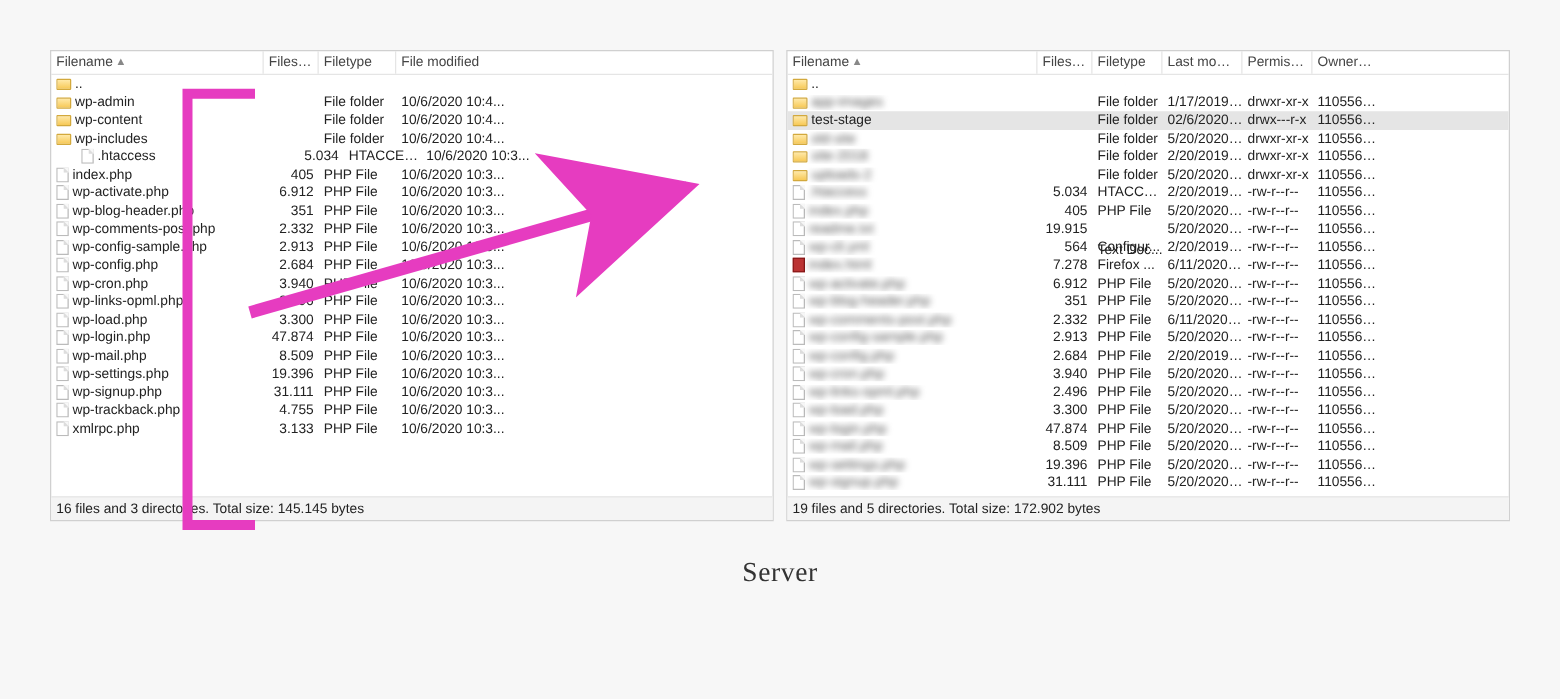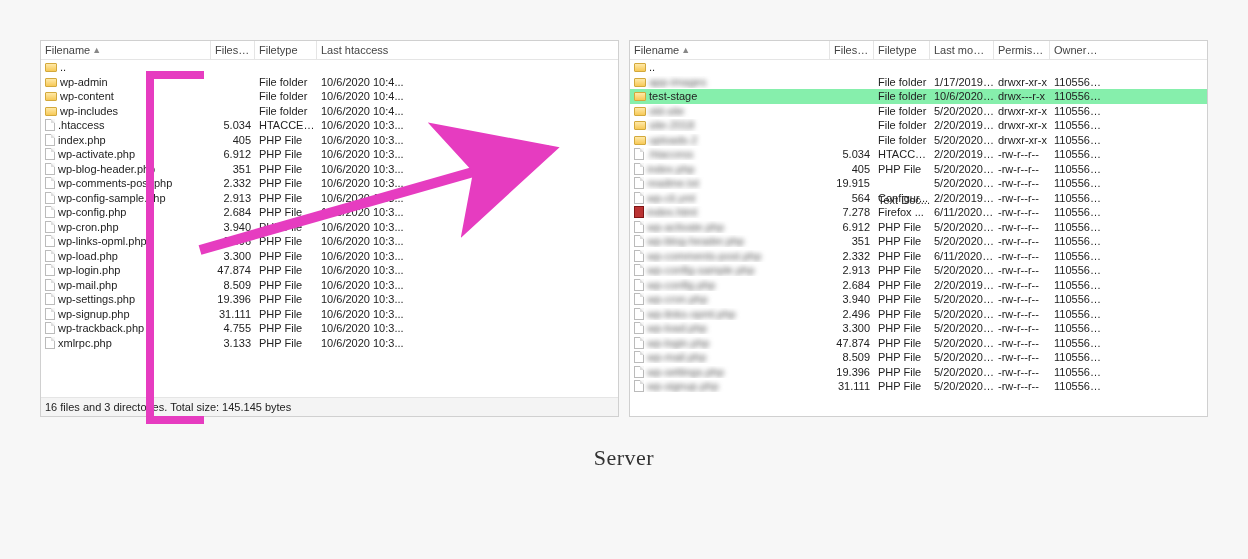--- a/index.html
+++ b/index.html
@@ -5,21 +5,21 @@
   html,body{margin:0;padding:0;background:#f7f7f7;font-family:"Segoe UI",Tahoma,sans-serif;font-size:11px;color:#222;width:1248px;}
   .stage{padding:40px 40px 0 40px;position:relative;}
   .panels{display:flex;gap:10px;}
   .panel{background:#fff;border:1px solid #d0d0d0;flex:1;display:flex;flex-direction:column;height:375px;}
   .header{display:flex;border-bottom:1px solid #e5e5e5;color:#444;}
   .header .col{border-right:1px solid #e5e5e5;padding:3px 4px 3px 4px;white-space:nowrap;overflow:hidden;text-overflow:ellipsis;box-sizing:border-box;}
   .header .col:last-child{border-right:none;}
   .sort{color:#888;font-size:9px;position:relative;top:-1px;margin-left:2px;}
   .rows{flex:1;overflow:hidden;}
   .row{display:flex;padding-left:4px;height:14.5px;align-items:center;}
-  .row.sel{background:#86efac;}
+  .row.sel{background:#e5e5e5;}
   .cell{white-space:nowrap;overflow:hidden;text-overflow:ellipsis;box-sizing:border-box;padding-right:4px;}
   .c-name{display:flex;align-items:center;gap:3px;}
   .c-size{text-align:right;padding-right:8px;}
   .blur{filter:blur(2.5px);color:#555;}
   .status{border-top:1px solid #e5e5e5;background:#f4f4f4;padding:3px 4px;font-size:11px;}
   .icon-folder{background:linear-gradient(#ffe9a8,#f7c957);border:1px solid #d3a93c;border-radius:1px;width:12px;height:9px;margin-top:1px;box-sizing:border-box;}
   .icon-file{background:#fff;border:1px solid #bbb;width:10px;height:12px;box-sizing:border-box;position:relative;}
   .icon-file::after{content:"";position:absolute;right:-1px;top:-1px;border-top:4px solid #f7f7f7;border-left:4px solid #ddd;}
   .icon-html{background:#b33;border:1px solid #801515;width:10px;height:12px;box-sizing:border-box;}
   .captions{display:flex;margin-top:28px;font-family:Georgia,"Times New Roman",serif;font-size:22px;color:#333;}
@@ -31,21 +31,21 @@
 </head>
 <body>
 
 <div class="stage">
   <div class="panels">
     <div class="panel">
       <div class="header" id="lh">
           <div class="col" style="width: 170px;">Filename<span class="sort">▲</span></div>
           <div class="col" style="width: 44px;">Filesize</div>
           <div class="col" style="width: 62px;">Filetype</div>
-          <div class="col" style="width: 96px;">Last htaccess</div>
+          <div class="col" style="width: 96px;">File modified</div>
         </div>
       <div class="rows" id="lr">
           <div class="row">
             <div class="cell c-name" style="width: 170px;">
               <span class="icon-folder"></span>
               <span>..</span>
             </div>
             <div class="cell c-size" style="width: 44px;"></div>
             <div class="cell" style="width: 62px;"></div>
             <div class="cell" style="width: 96px;"></div>
@@ -71,21 +71,21 @@
           <div class="row">
             <div class="cell c-name" style="width: 170px;">
               <span class="icon-folder"></span>
               <span>wp-includes</span>
             </div>
             <div class="cell c-size" style="width: 44px;"></div>
             <div class="cell" style="width: 62px;">File folder</div>
             <div class="cell" style="width: 96px;">10/6/2020 10:4...</div>
           </div>
           <div class="row">
-            <div class="cell c-name" style="width: 170px;">
+            <div class="cell c-name" style="width: 170px; margin-left: 20px;">
               <span class="icon-file"></span>
               <span>.htaccess</span>
             </div>
             <div class="cell c-size" style="width: 44px;">5.034</div>
             <div class="cell" style="width: 62px;">HTACCESS ...</div>
             <div class="cell" style="width: 96px;">10/6/2020 10:3...</div>
           </div>
           <div class="row">
             <div class="cell c-name" style="width: 170px;">
               <span class="icon-file"></span>
@@ -256,21 +256,21 @@
             <div class="cell" style="width: 56px;">drwxr-xr-x</div>
             <div class="cell" style="width: 52px;">1105560...</div>
           </div>
           <div class="row sel">
             <div class="cell c-name" style="width: 200px;">
               <span class="icon-folder"></span>
               <span>test-stage</span>
             </div>
             <div class="cell c-size" style="width: 44px;"></div>
             <div class="cell" style="width: 56px;">File folder</div>
-            <div class="cell" style="width: 64px;">10/6/2020 ...</div>
+            <div class="cell" style="width: 64px;">02/6/2020 ...</div>
             <div class="cell" style="width: 56px;">drwx---r-x</div>
             <div class="cell" style="width: 52px;">1105560...</div>
           </div>
           <div class="row">
             <div class="cell c-name" style="width: 200px;">
               <span class="icon-folder"></span>
               <span class="blur">old-site</span>
             </div>
             <div class="cell c-size" style="width: 44px;"></div>
             <div class="cell" style="width: 56px;">File folder</div>
@@ -481,20 +481,21 @@
               <span class="icon-file"></span>
               <span class="blur">wp-signup.php</span>
             </div>
             <div class="cell c-size" style="width: 44px;">31.111</div>
             <div class="cell" style="width: 56px;">PHP File</div>
             <div class="cell" style="width: 64px;">5/20/2020 ...</div>
             <div class="cell" style="width: 56px;">-rw-r--r--</div>
             <div class="cell" style="width: 52px;">1105560...</div>
           </div>
         </div>
+      <div class="status">19 files and 5 directories. Total size: 172.902 bytes</div>
     </div>
   </div>
 
   <div class="overlay">
     <svg width="1168" height="380">
       <defs>
         <marker id="ah" markerWidth="14" markerHeight="14" refX="11" refY="6" orient="auto">
           <path d="M0,0 L12,6 L0,12 L3,6 Z" fill="#e63cc0"></path>
         </marker>
       </defs>

